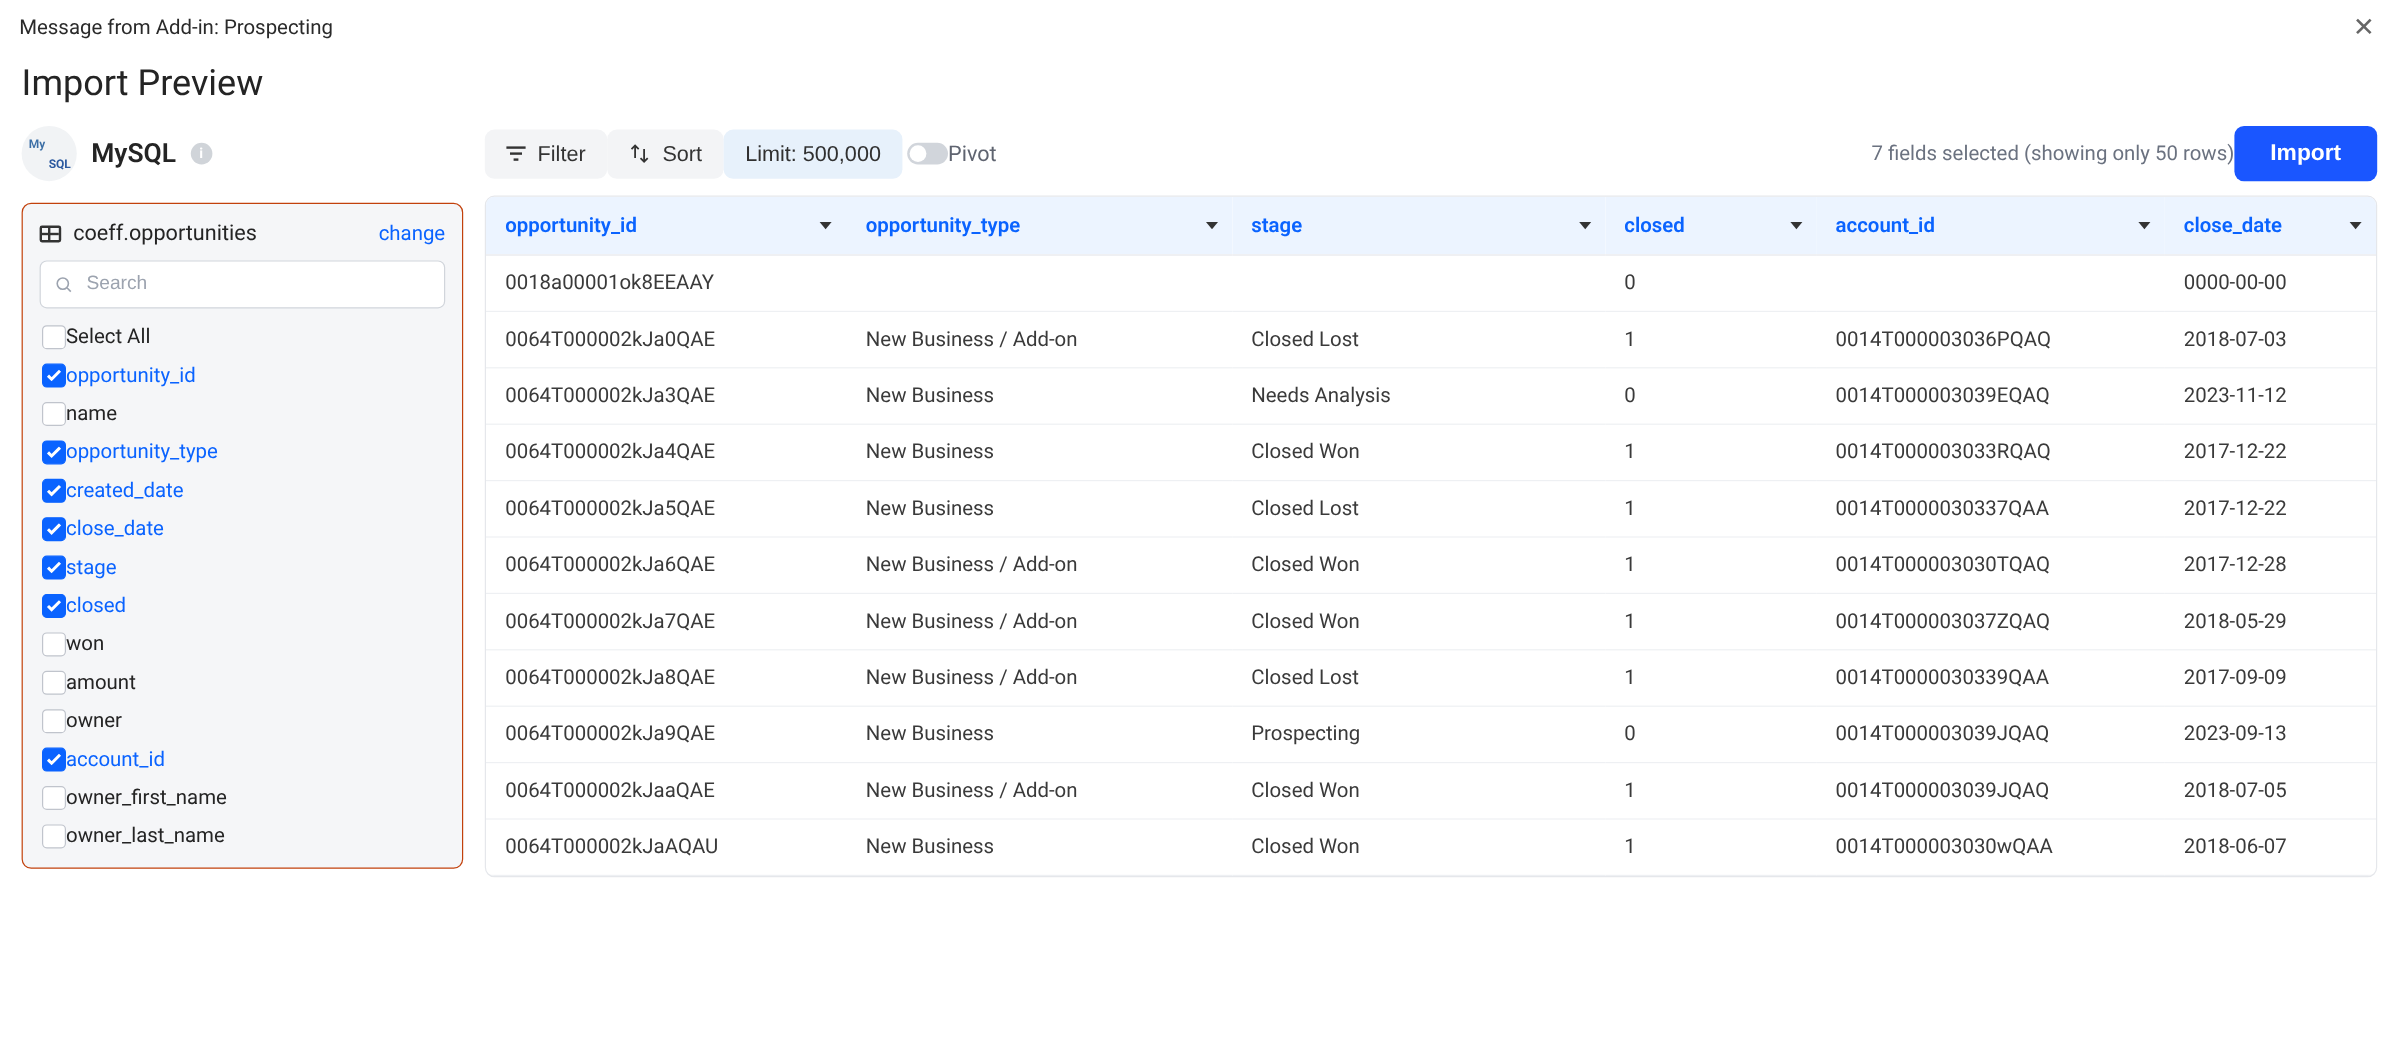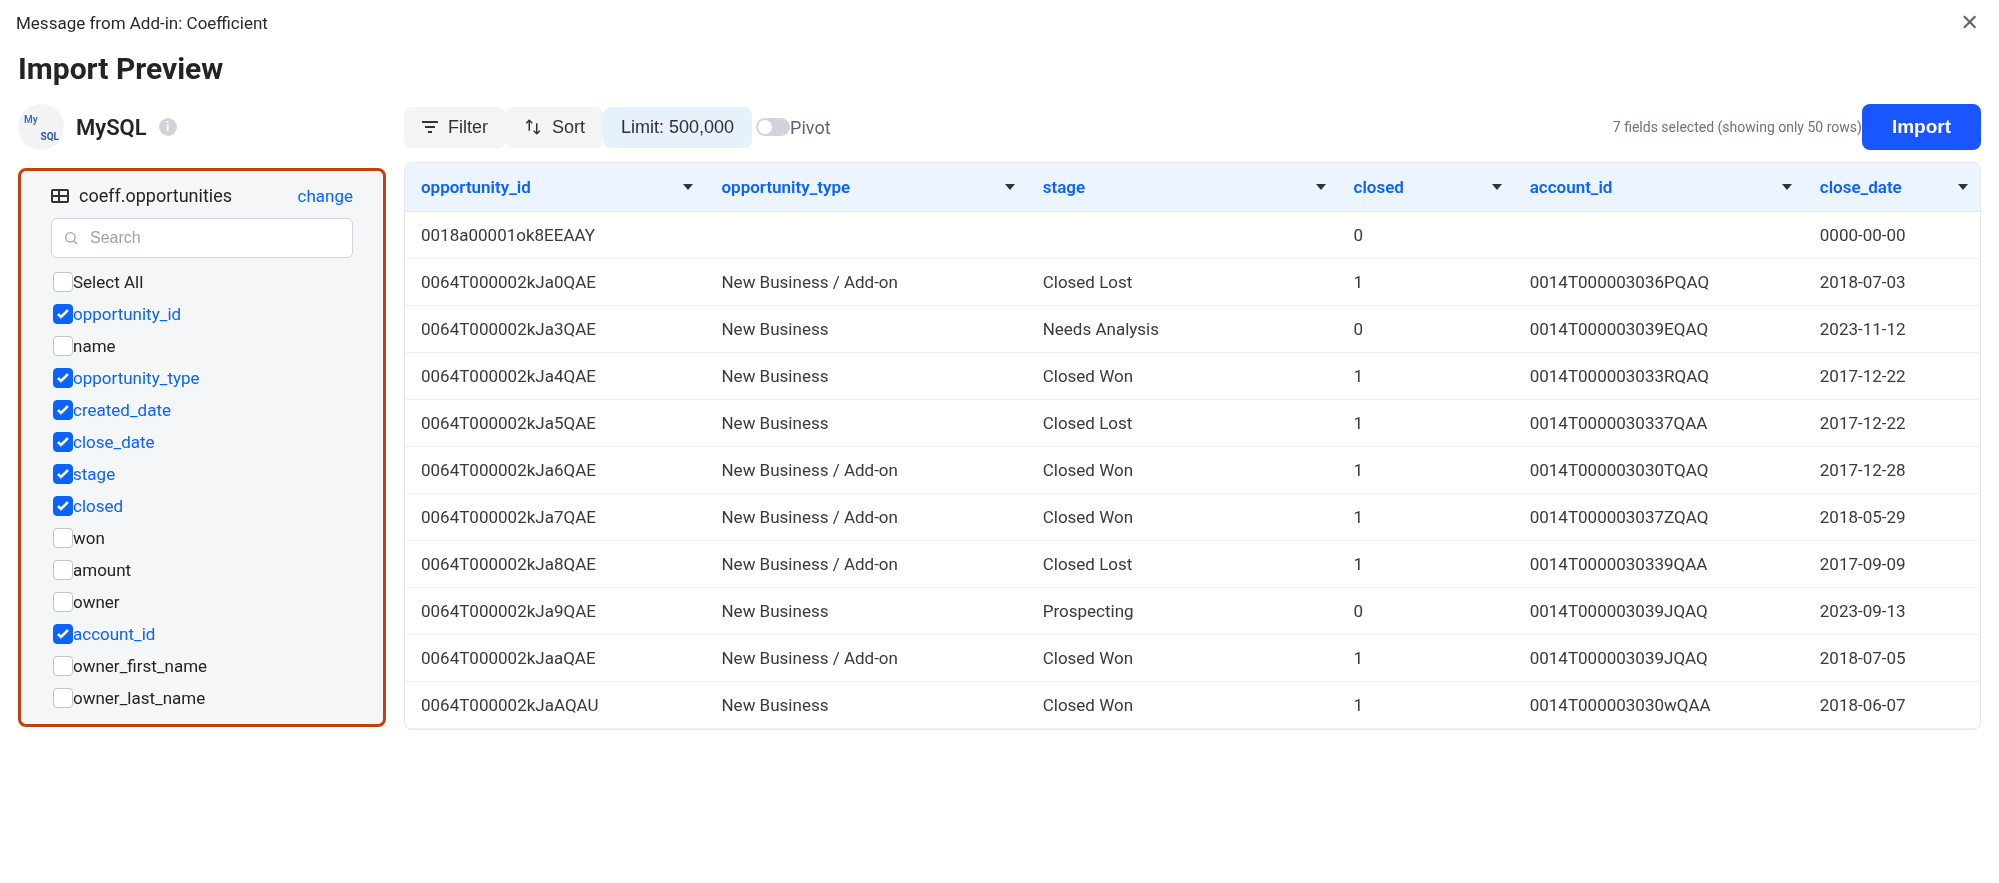--- a/index.html
+++ b/index.html
@@ -21,21 +21,21 @@
   color: #2a2a2a;
 }
 .close-x {
   font-size: 22px;
   color: #666;
   cursor: pointer;
   font-weight: 300;
 }
 .header-title {
   font-size: 30px;
-  font-weight: 700;
+  font-weight: 400;
   padding: 10px 18px 18px 18px;
   color: #242424;
 }
 .main {
   display: flex;
   gap: 18px;
   padding: 0 18px;
 }
 .sidebar {
   width: 368px;
@@ -64,23 +64,23 @@
 .source-name {
   font-size: 22px; font-weight: 600; color: #242424;
 }
 .info-icon {
   width: 18px; height: 18px; border-radius: 50%; background: #d0d4d9;
   display: inline-flex; align-items: center; justify-content: center;
   font-size: 12px; color: #fff; font-weight: 700;
 }
 .fields-panel {
   background: #f5f6f8;
-  border: 3px solid #c2410c;
+  border: 1px solid #c2410c;
   border-radius: 8px;
-  padding: 14px 30px;
+  padding: 14px 14px;
 }
 .fields-header {
   display: flex; align-items: center; justify-content: space-between;
   margin-bottom: 12px;
 }
 .fields-left { display:flex; align-items:center; gap:10px; }
 .grid-icon {
   display:inline-block; width:18px; height:14px;
   border: 2px solid #333; border-radius:2px; position:relative;
 }
@@ -125,21 +125,21 @@
 }
 .btn.limit { background:#e7f1fb; color:#303030; font-weight:400; }
 .toolbar-spacer { margin-left: 4px; }
 .toggle {
   width:34px; height:18px; border-radius:9px; background:#d1d5db; position:relative; display:inline-block;
 }
 .toggle::after {
   content:""; position:absolute; left:2px; top:2px; width:14px; height:14px; background:#fff; border-radius:50%;
 }
 .pivot-label { color:#5f6470; font-size:18px; }
-.right-info { margin-left:auto; color:#6b7280; font-size:14px; }
+.right-info { margin-left:auto; color:#6b7280; font-size:17px; }
 .import-btn {
   background:#1a56ff; color:#fff; font-weight:600; font-size:19px;
   padding:12px 30px; border:none; border-radius:8px; cursor:pointer;
 }
 .filter-icon { display:inline-flex; flex-direction:column; gap:3px; }
 .filter-icon span { display:block; height:2px; background:#333; }
 .filter-icon span:nth-child(1){ width:16px; }
 .filter-icon span:nth-child(2){ width:10px; margin-left:3px; }
 .filter-icon span:nth-child(3){ width:4px; margin-left:6px; }
 .sort-icon { width:18px; height:18px; }
@@ -167,21 +167,21 @@
 .col-type { width:310px; }
 .col-stage { width:300px; }
 .col-closed { width:170px; }
 .col-acct { width:280px; }
 .col-date { width:170px; }
 </style>
 </head>
 <body>
 
 <div class="titlebar">
-  <span>Message from Add-in: Coefficient</span>
+  <span>Message from Add-in: Prospecting</span>
   <span class="close-x">✕</span>
 </div>
 
 <div class="header-title">Import Preview</div>
 
 <div class="main">
   <div class="sidebar">
     <div class="source-row">
       <div class="source-avatar"></div>
       <span class="source-name">MySQL</span>

